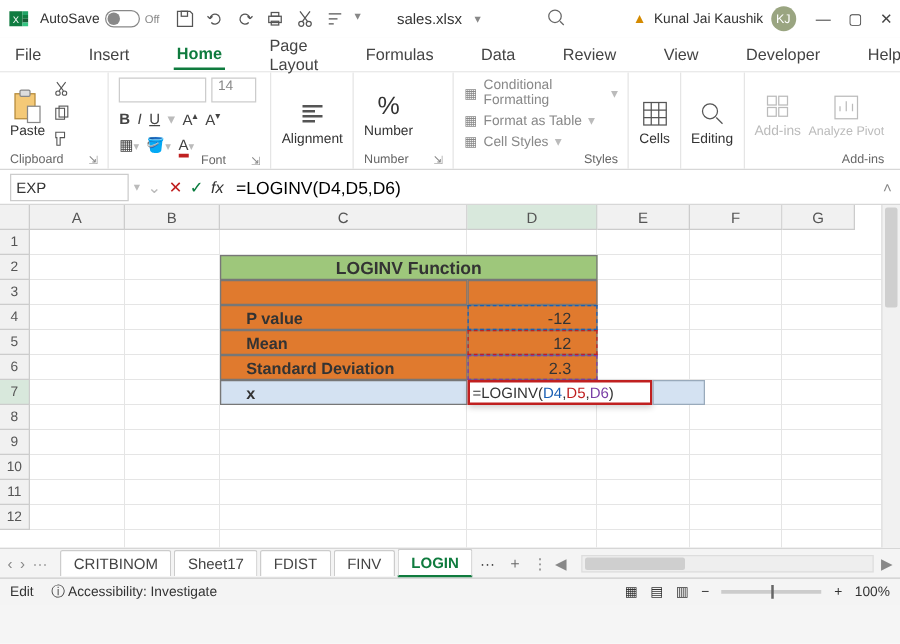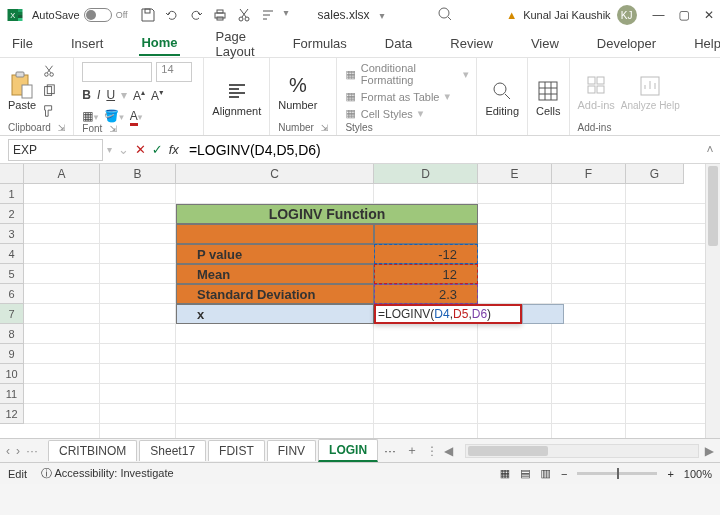--- a/index.html
+++ b/index.html
@@ -24,21 +24,21 @@
 
 .tabs { height: 28px; background: #fff; display: flex; align-items: center; padding: 0 10px; gap: 34px; font-size: 13px; border-bottom: 1px solid #e3e3e3; }
 .tab { padding: 4px 2px; color: #444; }
 .tab.active { color: #0f7b3e; border-bottom: 2px solid #0f7b3e; font-weight: 600; }
 .comments-btn { margin-left: auto; border: 1px solid #ccc; border-radius: 4px; padding: 2px 8px; font-size: 12px; display: flex; align-items: center; gap: 4px; }
 
 
 .ribbon { height: 78px; background: #fff; display: flex; border-bottom: 1px solid #d7d7d7; }
 .group { display: flex; flex-direction: column; justify-content: space-between; padding: 4px 8px 2px; border-right: 1px solid #e5e5e5; }
 .group-body { display: flex; align-items: center; gap: 6px; flex: 1; }
-.group-label { font-size: 10px; color: #666; text-align: center; display: flex; align-items: center; justify-content: flex-start; gap: 7px; }
+.group-label { font-size: 10px; color: #666; text-align: center; display: flex; align-items: center; justify-content: flex-end; gap: 20px; }
 .bigbtn { display: flex; flex-direction: column; align-items: center; gap: 2px; font-size: 11px; }
 .bigbtn .ic { width: 24px; height: 24px; display: flex; align-items: center; justify-content: center; }
 .paste-ic { width: 26px; height: 28px; }
 .mini-col { display: flex; flex-direction: column; gap: 4px; }
 .mini { width: 16px; height: 16px; color: #555; }
 .font-row { display: flex; align-items: center; gap: 4px; }
 .font-select { border: 1px solid #ccc; height: 20px; font-size: 11px; background: #fff; padding: 0 14px 0 4px; color: #888; }
 .font-size { width: 36px; }
 .font-btns { display: flex; gap: 6px; margin-top: 6px; font-size: 12px; color: #444; }
 .dim { color: #bbb; }
@@ -288,40 +288,40 @@
     <div class="group-label">
         <span>Styles</span>
       </div>
   </div>
 
   <div class="group">
     <div class="group-body">
       <div class="bigbtn">
         <span class="ic">
             <svg viewBox="0 0 24 24" width="24" height="24">
-              <circle cx="10" cy="10" r="6" fill="none" stroke="#555"></circle>
-              <path d="M15 15l5 5" stroke="#555"></path>
-            </svg>
-          </span>
-        <span>Editing</span>
+              <rect x="3" y="3" width="18" height="18" fill="none" stroke="#555"></rect>
+              <path d="M3 9h18M3 15h18M9 3v18M15 3v18" stroke="#555"></path>
+            </svg>
+          </span>
+        <span>Cells</span>
       </div>
     </div>
     <div class="group-label"></div>
   </div>
 
   <div class="group">
     <div class="group-body">
       <div class="bigbtn">
         <span class="ic">
             <svg viewBox="0 0 24 24" width="24" height="24">
-              <rect x="3" y="3" width="18" height="18" fill="none" stroke="#555"></rect>
-              <path d="M3 9h18M3 15h18M9 3v18M15 3v18" stroke="#555"></path>
-            </svg>
-          </span>
-        <span>Cells</span>
+              <circle cx="10" cy="10" r="6" fill="none" stroke="#555"></circle>
+              <path d="M15 15l5 5" stroke="#555"></path>
+            </svg>
+          </span>
+        <span>Editing</span>
       </div>
     </div>
     <div class="group-label"></div>
   </div>
 
   <div class="group" style="border-right:none">
     <div class="group-body">
       <div class="bigbtn dim">
         <span class="ic">
             <svg viewBox="0 0 24 24" width="24" height="24">
@@ -333,21 +333,21 @@
           </span>
         <span>Add-ins</span>
       </div>
       <div class="bigbtn dim">
         <span class="ic">
             <svg viewBox="0 0 24 24" width="24" height="24">
               <rect x="3" y="3" width="18" height="18" fill="none" stroke="#bbb"></rect>
               <path d="M7 15v-4M12 15V7M17 15v-6" stroke="#bbb"></path>
             </svg>
           </span>
-        <span style="font-size:10px;text-align:center">Analyze Help</span>
+        <span style="font-size:10px;text-align:center">Analyze Pivot</span>
       </div>
     </div>
     <div class="group-label">
         <span>Add-ins</span>
       </div>
   </div>
 </div>
 
 <div class="namebox-row">
   <div class="namebox">EXP</div>

